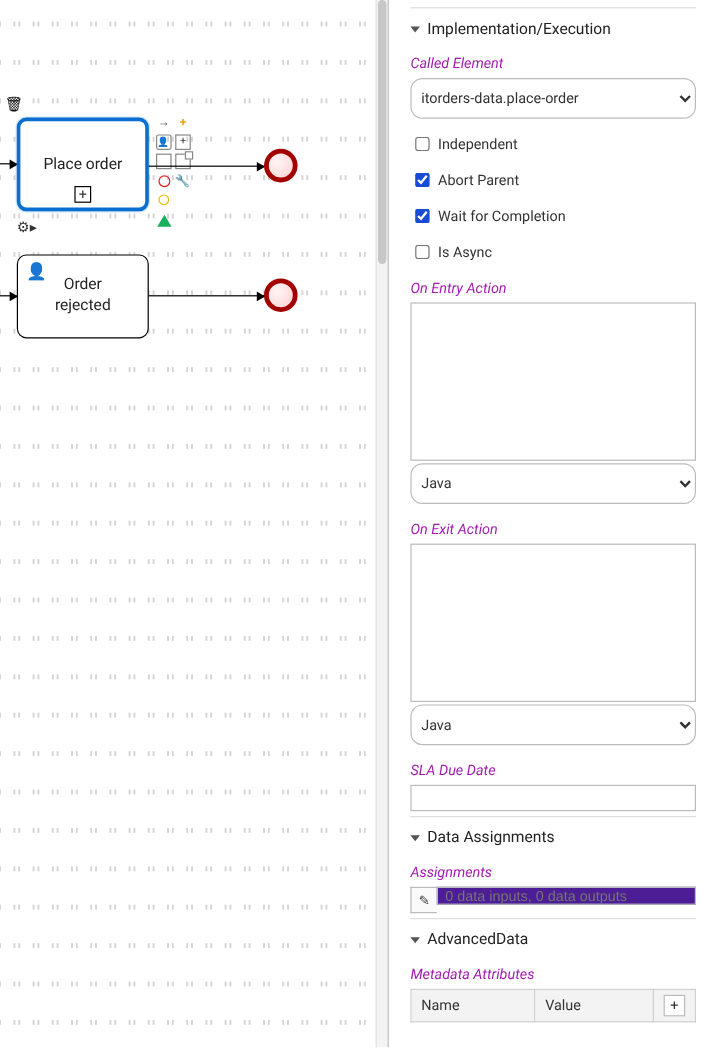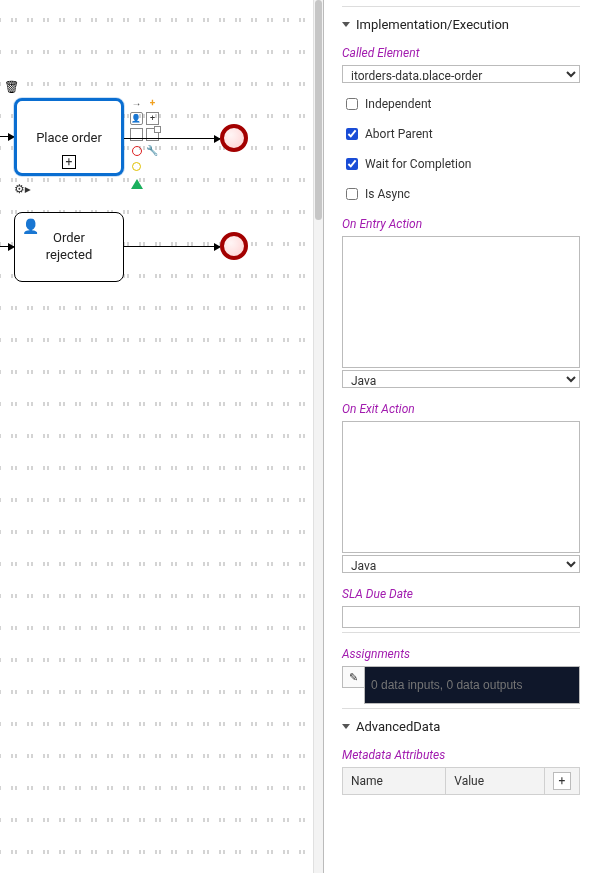--- a/index.html
+++ b/index.html
@@ -122,33 +122,33 @@
     width:0; height:0;
     border:4px solid transparent; border-top:5px solid #555;
     transform: translateY(2px);
   }
   .field-label { font-size: 12px; color: #a21caf; margin-top: 14px; margin-bottom: 5px; font-style: italic; }
   select.full, input.full, textarea.full {
     width: 100%; font-size: 12px; font-family: inherit;
     border: 1px solid #bbb; background:#fff; color:#333;
     padding: 2px 4px;
   }
-  select.full { height: 18px; }
+  select.full { height: 34px; border-radius: 10px; }
   input.full  { height: 22px; }
   textarea.full { height: 132px; resize: none; }
   .chk-row { display:flex; align-items:center; gap:4px; margin-top: 12px; font-size:12px; }
   .chk-row input { width:12px; height:12px; accent-color:#194cd6; }
   .assign-row { display:flex; width:100%; }
   .assign-btn {
     width: 22px; height: 22px; border:1px solid #bbb; border-right:0;
     display:flex; align-items:center; justify-content:center; background:#fafafa;
     font-size: 11px;
   }
   .assign-input {
-    flex:1; height:38px; border:1px solid #bbb; background:#0f172a;
+    flex:1; height:15px; border:1px solid #bbb; background:#4c1d95;
     font-size:12px; padding: 0 6px; color:#888;
   }
   .meta-table { width:100%; border-collapse: collapse; margin-top:4px; }
   .meta-table th {
     background:#f3f3f3; border:1px solid #d0d0d0; font-weight:normal;
     font-size:12px; text-align:left; padding:4px 8px; color:#333;
   }
   .meta-add {
     width:22px; text-align:center; padding:0; background:#fff;
   }
@@ -252,20 +252,24 @@
     <textarea class="full" style=""></textarea>
     <select class="full" style="margin-top:-1px">
       <option>Java</option>
     </select>
 
     <div class="field-label">SLA Due Date</div>
     <input class="full" type="text" value="" style="">
   </div>
 
   <div class="section">
+    <div class="sect-head">
+      <span class="caret"></span>
+      <span>Data Assignments</span>
+    </div>
     <div class="field-label">Assignments</div>
     <div class="assign-row">
       <div class="assign-btn">
         <span>✎</span>
       </div>
       <input class="assign-input" type="text" readonly="" placeholder="0 data inputs, 0 data outputs" style="">
     </div>
   </div>
 
   <div class="section">

